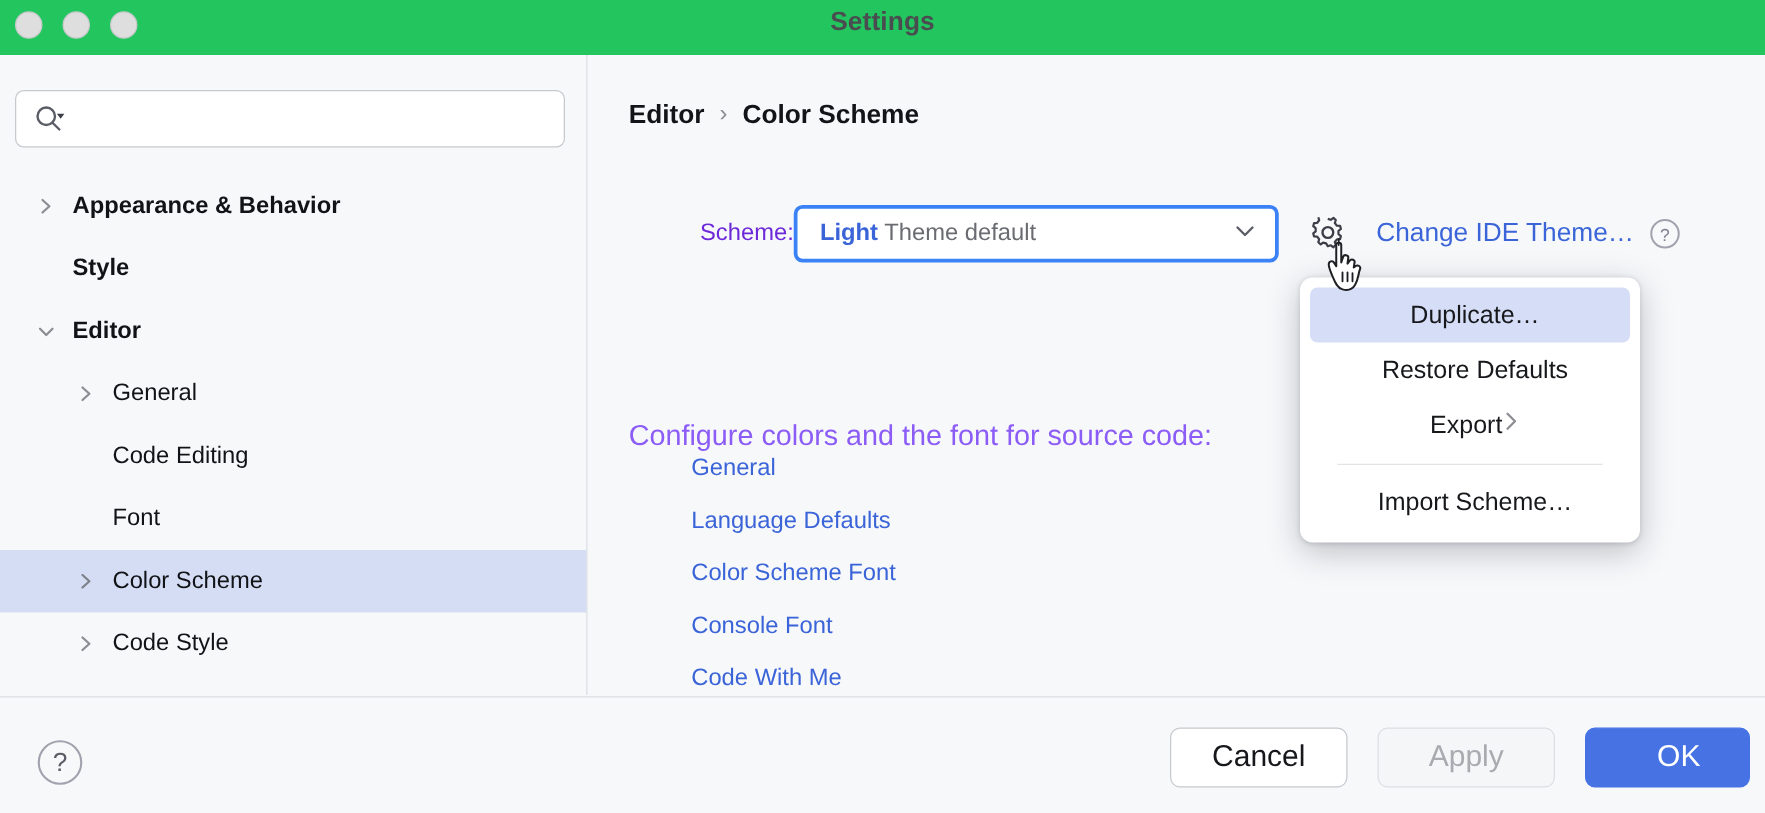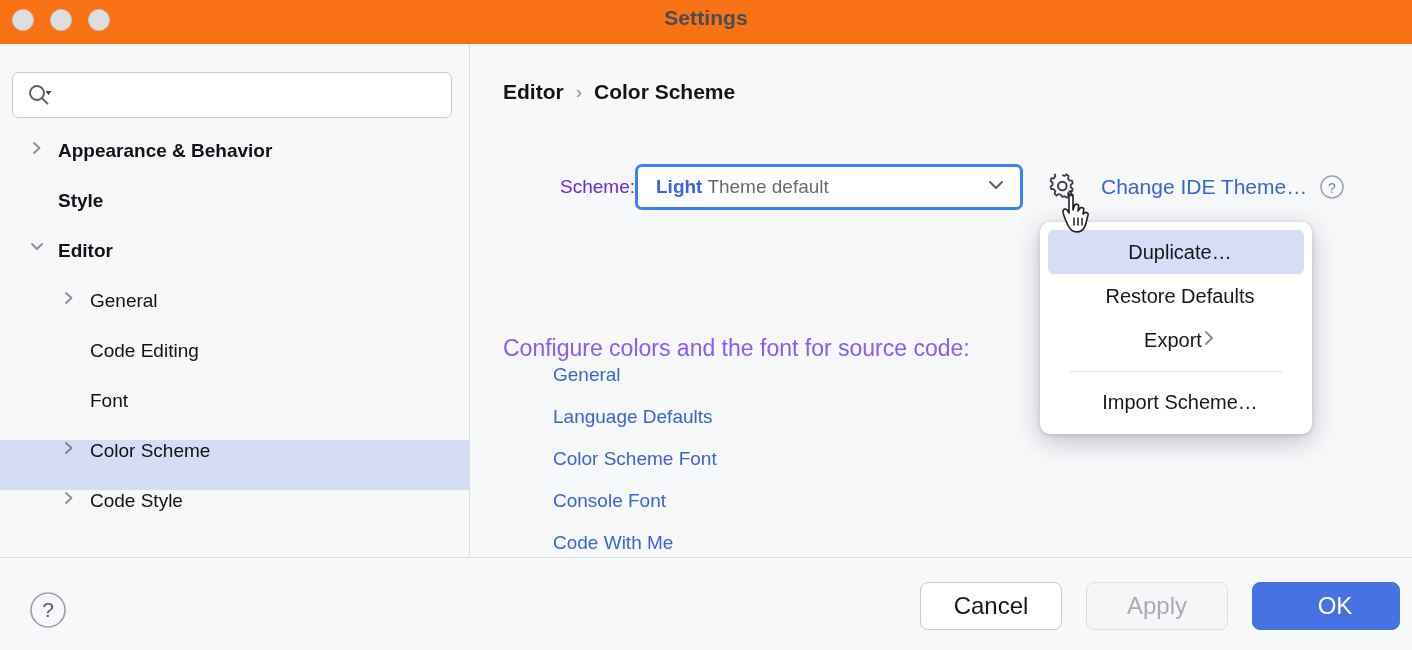--- a/index.html
+++ b/index.html
@@ -11,21 +11,21 @@
   }
   #app {
     position: relative;
     width: 1412px; height: 650px;
     background: #f7f8fa;
   }
 
   
   .titlebar {
     position: absolute; top: 0; left: 0; width: 1412px; height: 44px;
-    background: #f97316;
+    background: #22c55e;
   }
   .traffic {
     position: absolute; top: 9px; left: 12px;
     display: flex; gap: 16px; align-items: center;
   }
   .tl-dot {
     width: 22px; height: 22px; border-radius: 50%;
     background: #dededf; border: 1px solid #c9c9cb;
   }
   .win-title {
@@ -60,21 +60,21 @@
   .search-icon-group { display: flex; align-items: center; gap: 1px; }
   .search-input {
     border: none; outline: none; background: transparent;
     font-family: "Liberation Sans", sans-serif;
     font-size: 16px; color: #1c1d20;
     margin-left: 10px; width: 370px;
   }
 
   .tree { margin-top: 22px; }
   .tree-row {
-    height: 50px; display: flex; align-items: flex-start;
+    height: 50px; display: flex; align-items: center;
     font-size: 19px; color: #111316;
     position: relative;
   }
   .tree-row.selected { background: #d5ddf4; }
   .tree-row .arrowcell {
     width: 26px; display: flex; align-items: center; justify-content: center;
     flex: 0 0 auto;
   }
   .lvl0 .arrowcell { margin-left: 24px; }
   .lvl1 .arrowcell { margin-left: 56px; }
@@ -171,21 +171,21 @@
     display: flex; align-items: center; gap: 24px;
   }
   .btn {
     height: 48px; border-radius: 8px;
     display: flex; align-items: center; justify-content: center;
     font-size: 24px;
     font-family: Liberation Sans, sans-serif;
   }
   .btn-cancel { width: 142px; background: #ffffff; border: 1px solid #c6c9ce; color: #17181b; }
   .btn-apply { width: 142px; background: #f5f6f8; border: 1px solid #dcdee2; color: #a9abb0; }
-  .btn-ok { width: 148px; background: #4672e4; border: 1px solid #4672e4; color: #ffffff; padding-left: 18px; }
+  .btn-ok { width: 132px; background: #4672e4; border: 1px solid #4672e4; color: #ffffff; padding-left: 18px; }
 </style>
 </head>
 <body>
 
 <div id="app">
 
   <div class="titlebar">
     <div class="traffic">
       <div class="tl-dot"></div>
       <div class="tl-dot"></div>

